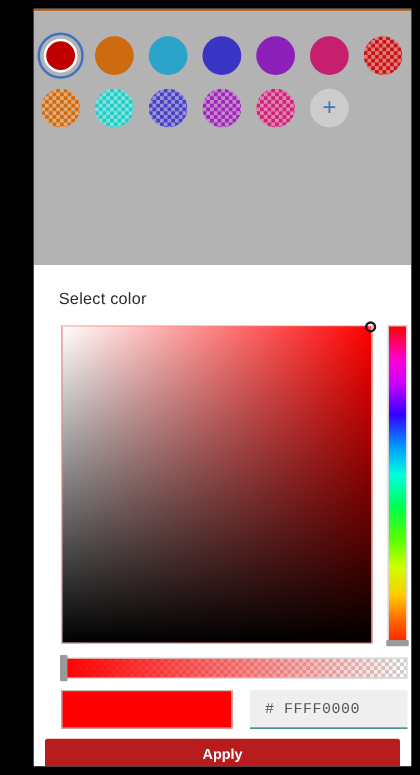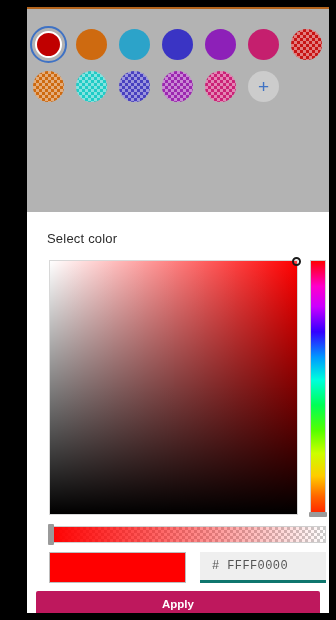--- a/index.html
+++ b/index.html
@@ -239,21 +239,21 @@
     height: 31px;
     background: #ff0000;
     border: 1px solid #bdbdbd;
     box-sizing: border-box;
   }
   #hex-field {
     flex: 1;
     height: 31px;
     background: #efefef;
     border: none;
-    border-bottom: 3px solid #0f766e;
+    border-bottom: 1px solid #0f766e;
     box-sizing: border-box;
     display: flex;
     align-items: center;
     padding-left: 12px;
     font-family: "Liberation Mono", monospace;
     font-size: 12px;
     color: #555555;
     letter-spacing: .4px;
     cursor: text;
   }
@@ -279,21 +279,21 @@
     border: none;
     border-radius: 2px;
     cursor: pointer;
     font-family: "Liberation Sans", sans-serif;
   }
   #cancel-button {
     background: #f2f2f2;
     color: #3b84f2;
   }
   #apply-button {
-    background: #be185d;
+    background: #b91c1c;
     color: #ffffff;
   }
 </style>
 </head>
 <body>
 
 <div id="device-frame">
   <div id="screen">
 
     <div id="top-accent-line"></div>

